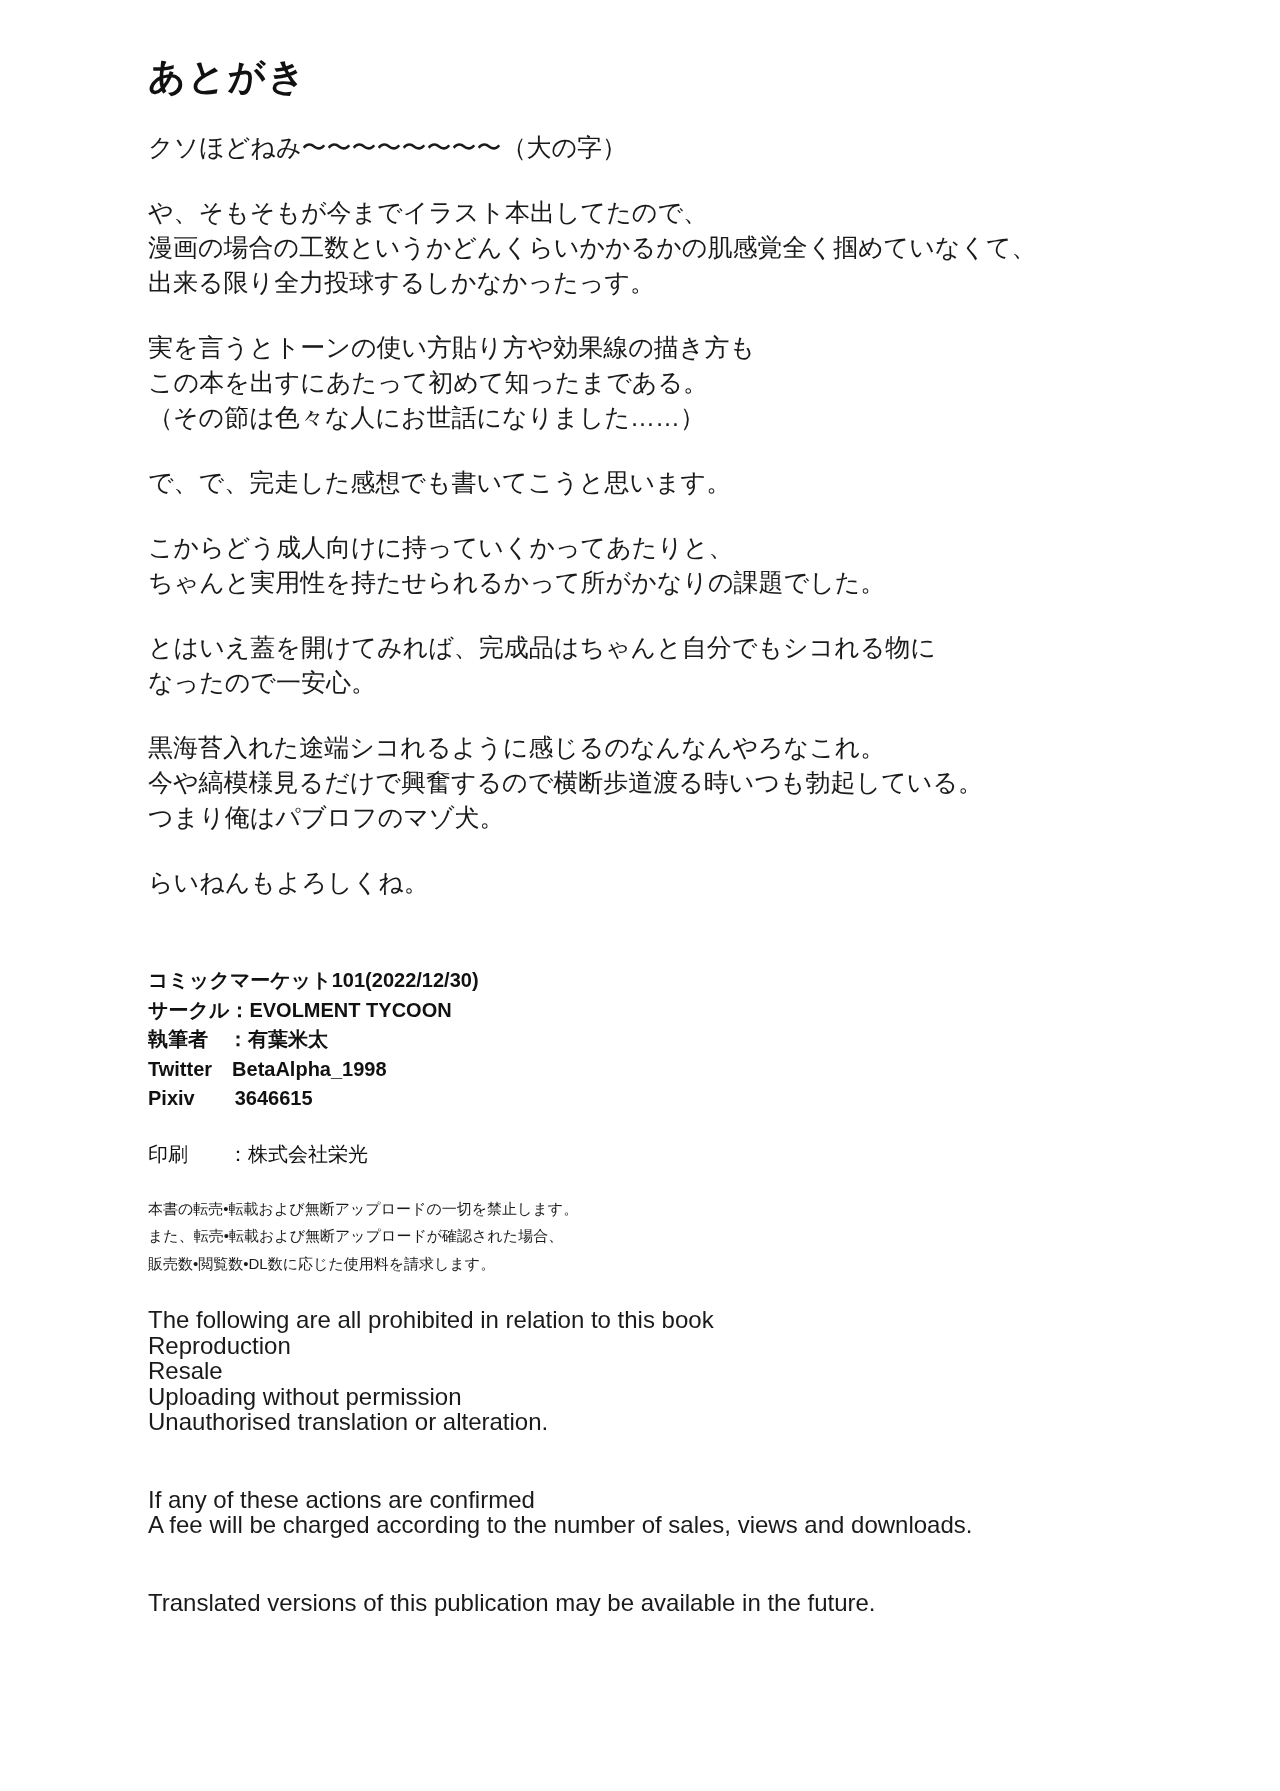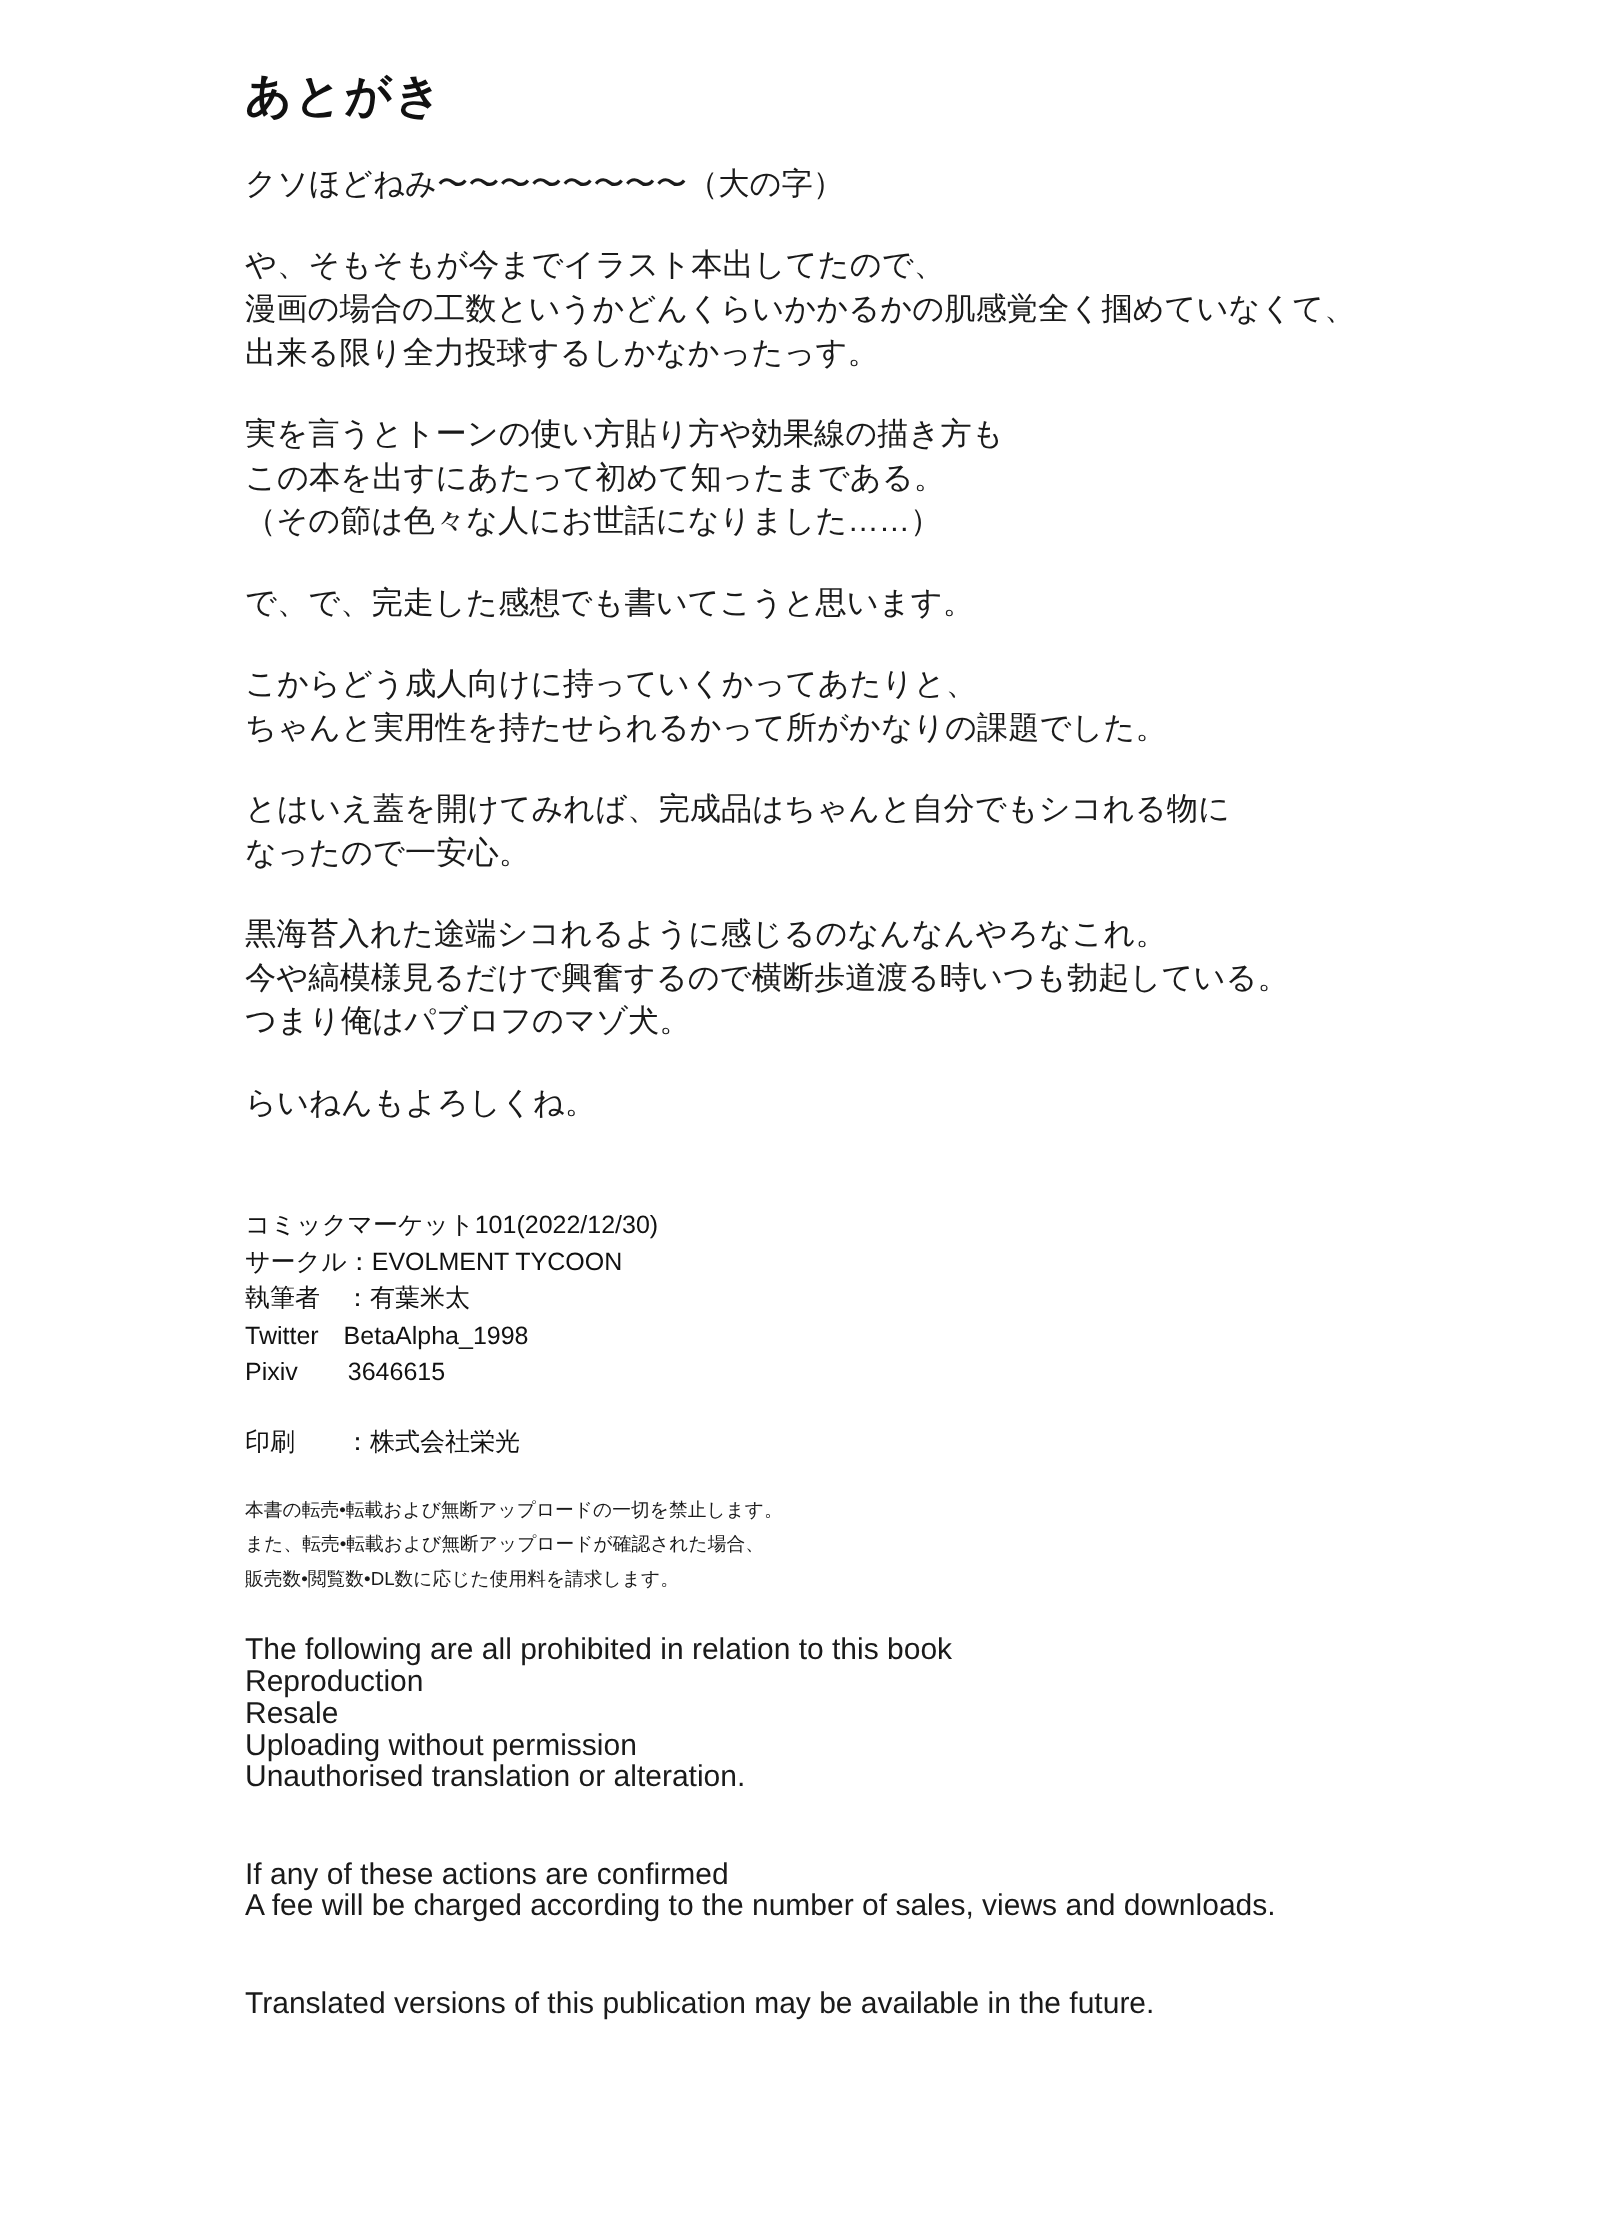--- a/index.html
+++ b/index.html
@@ -21,21 +21,20 @@
     top: 0;
     width: 1280px;
     height: 1791px;
     background: #ffffff;
   }
   .content {
     position: absolute;
     left: 148px;
     top: 52px;
     width: 1000px;
-    margin-left: 48px;
   }
   .afterword-title {
     font-size: 37px;
     font-weight: bold;
     letter-spacing: 2px;
     margin: 0 0 28px 0;
     color: #111111;
   }
   .para {
     margin: 0 0 30px 0;
@@ -44,21 +43,21 @@
     font-size: 25px;
     line-height: 35px;
     white-space: pre;
     color: #1a1a1a;
   }
   .credits {
     margin-top: 66px;
   }
   .credits .line {
     font-size: 20px;
-    font-weight: normal;
+    font-weight: bold;
     line-height: 29.5px;
     white-space: pre;
     color: #111111;
   }
   .print-block {
     margin-top: 26px;
     margin-bottom: 26px;
   }
   .print-block .line {
     font-size: 20px;

